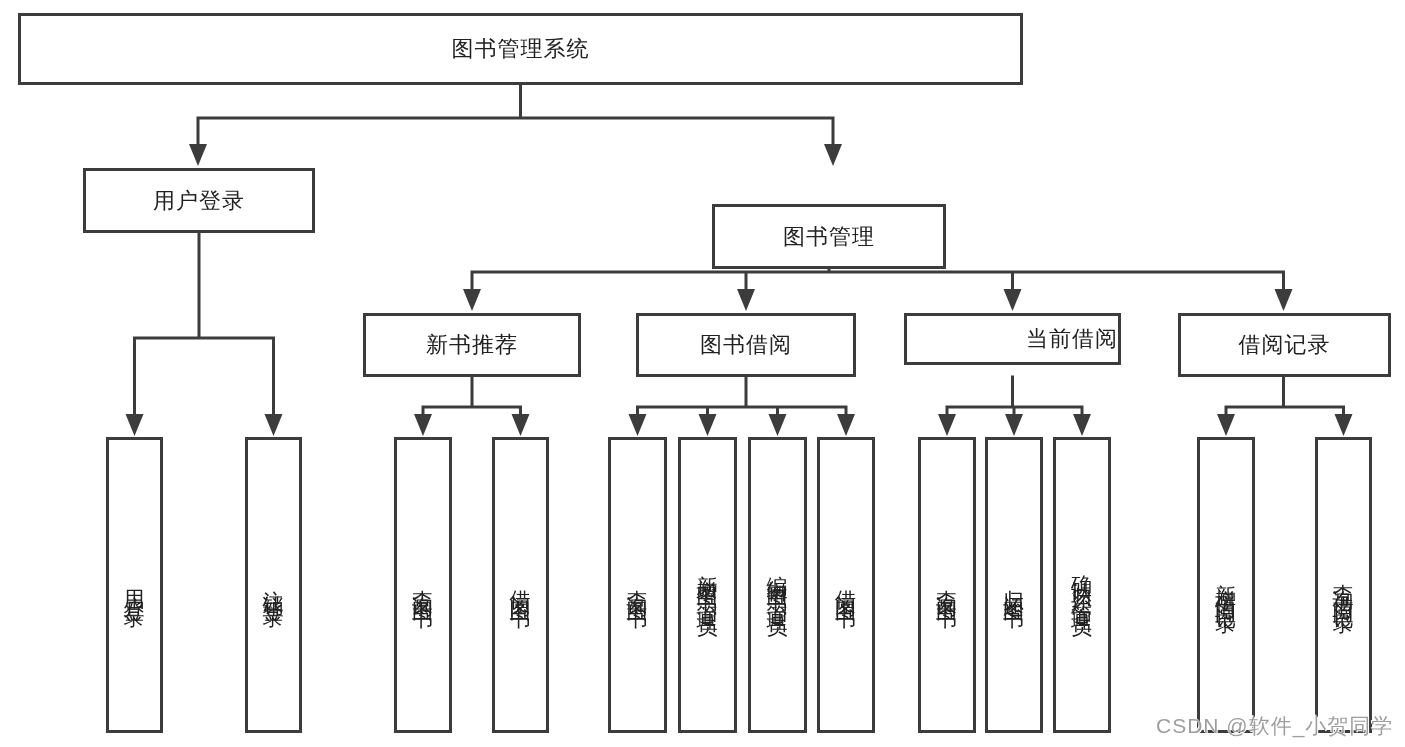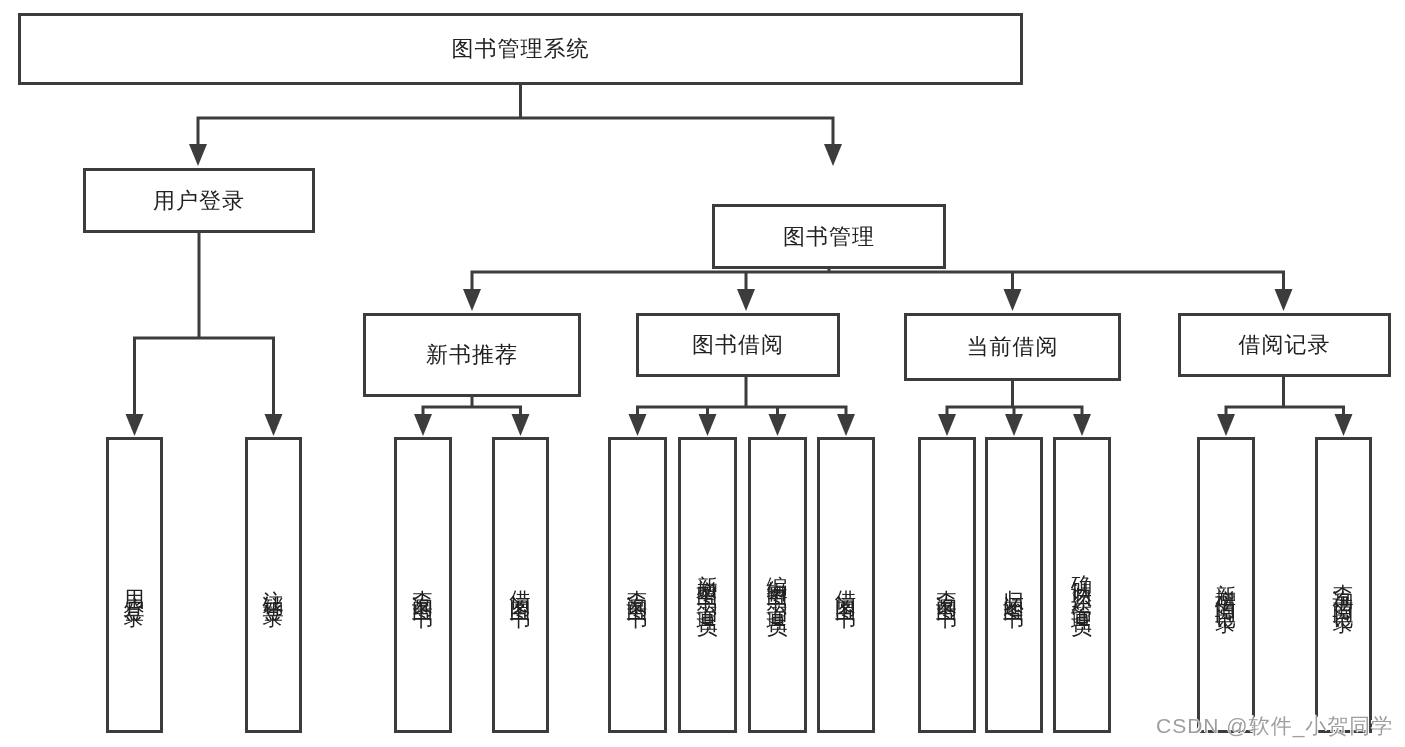--- a/index.html
+++ b/index.html
@@ -107,27 +107,27 @@
     <span>图书管理系统</span>
   </div>
 
   <div class="node h" style="left:83px;top:168px;width:232px;height:65px;">
     <span>用户登录</span>
   </div>
   <div class="node h" style="left:712px;top:168px;width:234px;height:65px;margin-top:36px;">
     <span>图书管理</span>
   </div>
 
-  <div class="node h" style="left:363px;top:313px;width:218px;height:84px;">
+  <div class="node h" style="left:363px;top:313px;width:218px;height:64px;">
     <span>新书推荐</span>
   </div>
-  <div class="node h" style="left:636px;top:313px;width:204px;height:64px;">
+  <div class="node h" style="left:636px;top:313px;width:220px;height:64px;">
     <span>图书借阅</span>
   </div>
-  <div class="node h" style="left:904px;top:313px;width:217px;height:68px;">
+  <div class="node h" style="left:904px;top:313px;width:217px;height:52px;justify-content:flex-end;">
     <span>当前借阅</span>
   </div>
   <div class="node h" style="left:1178px;top:313px;width:213px;height:64px;">
     <span>借阅记录</span>
   </div>
 
   <div class="node leaf" style="left:106px;top:437px;width:57px;height:296px;">
     <span>用户登录</span>
   </div>
   <div class="node leaf" style="left:245px;top:437px;width:57px;height:296px;">

